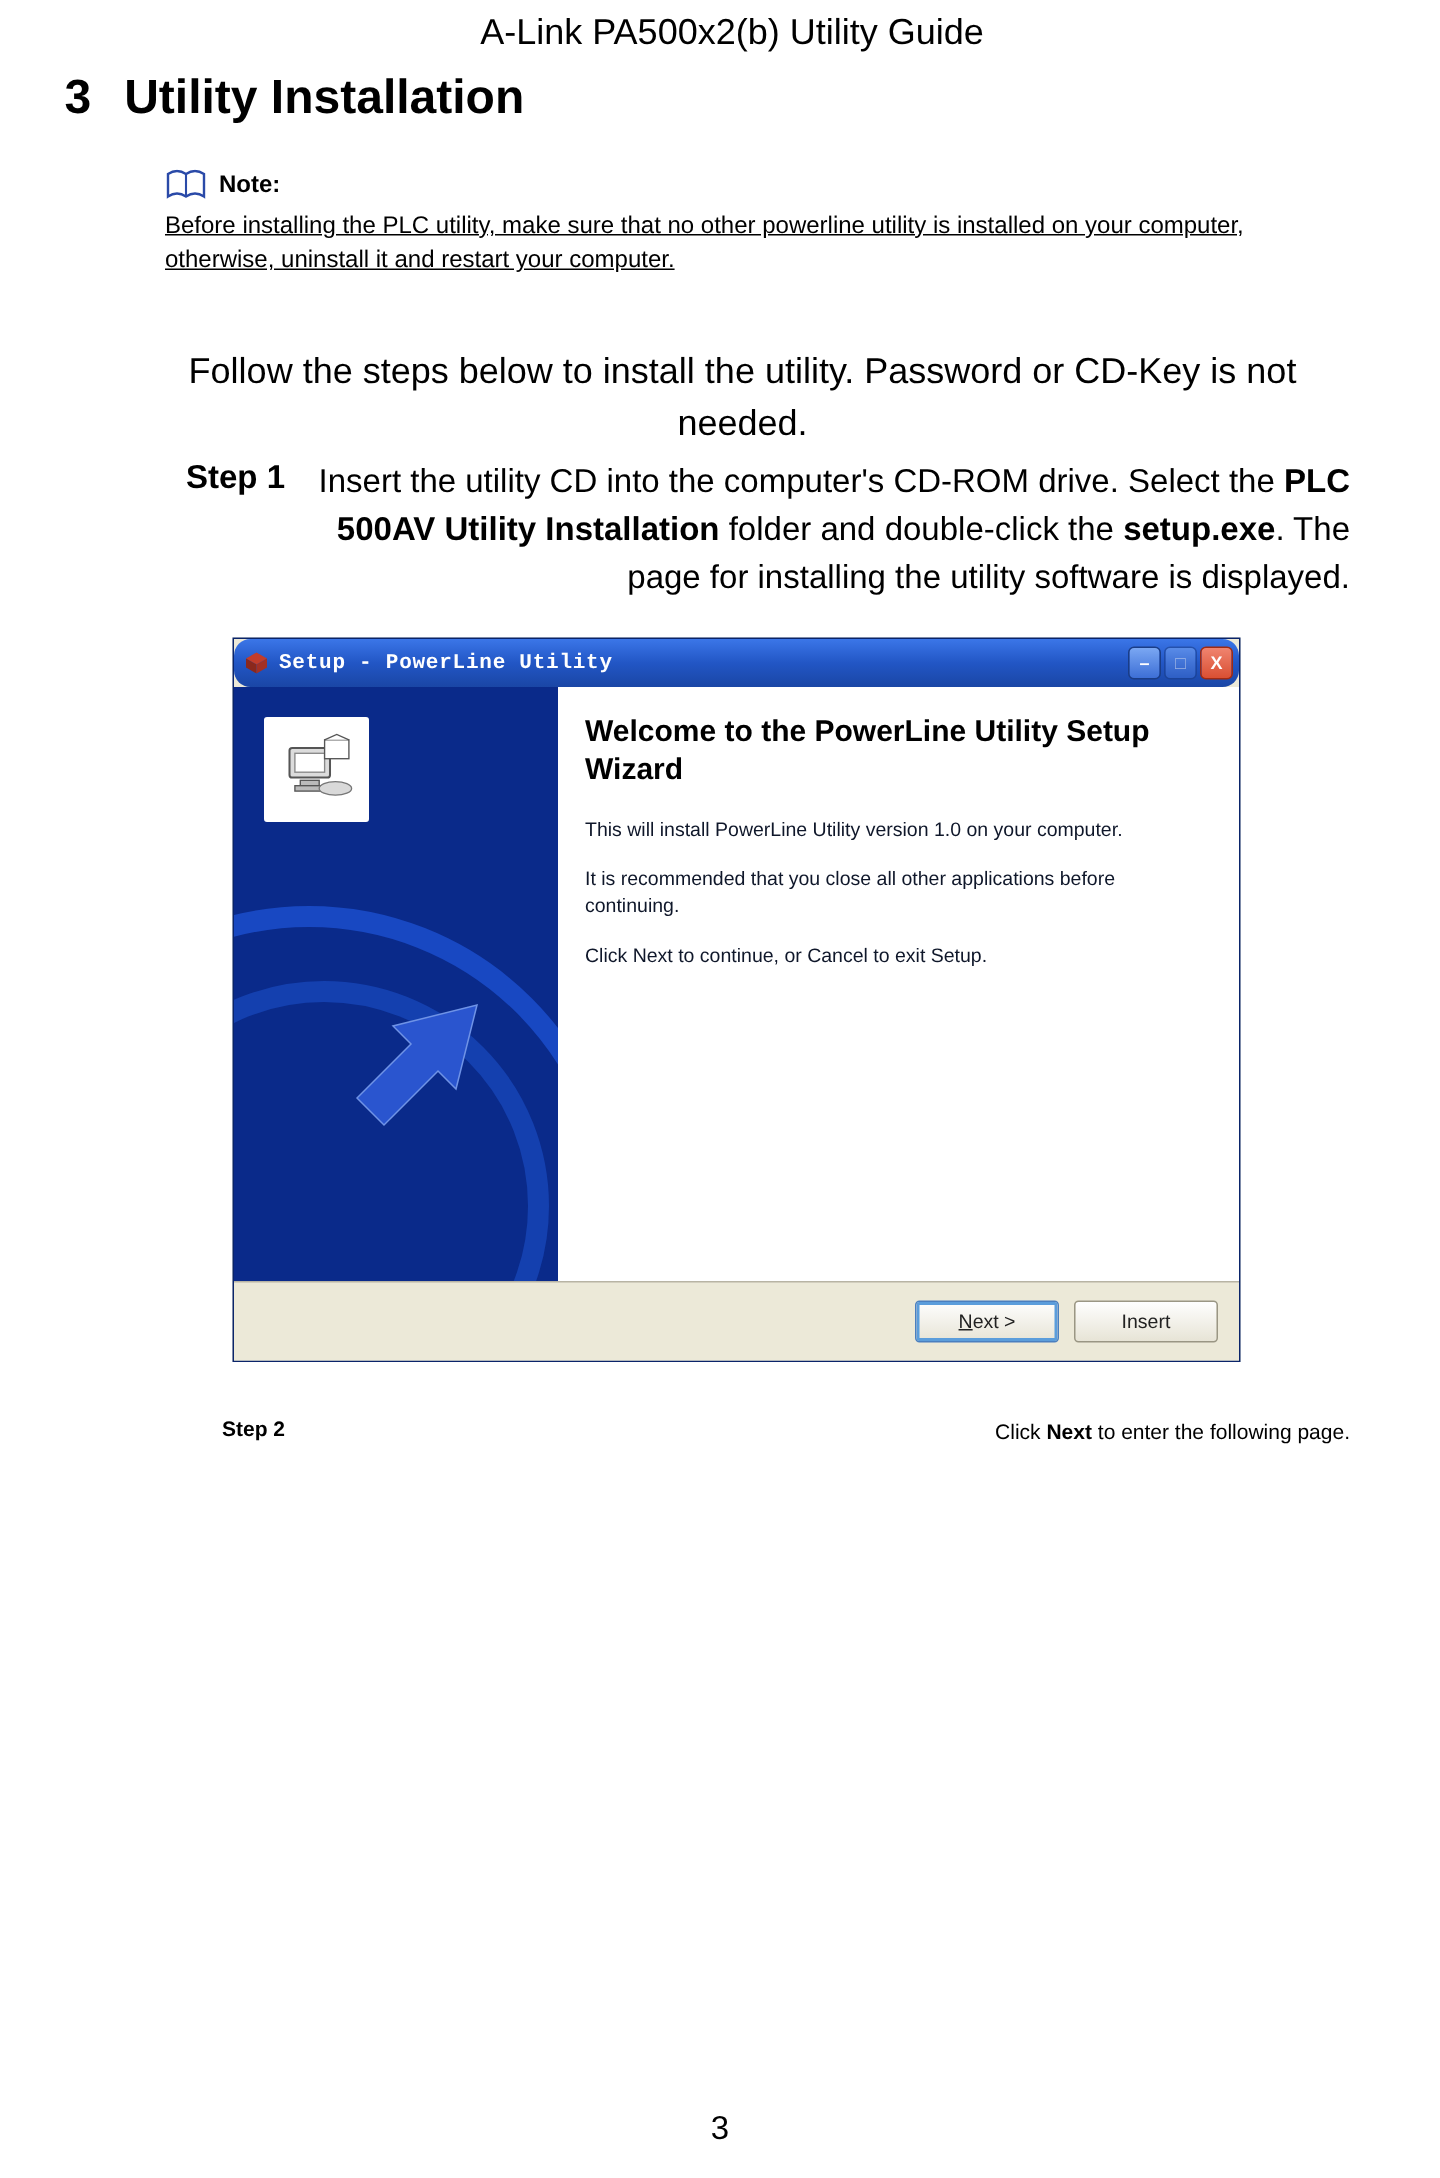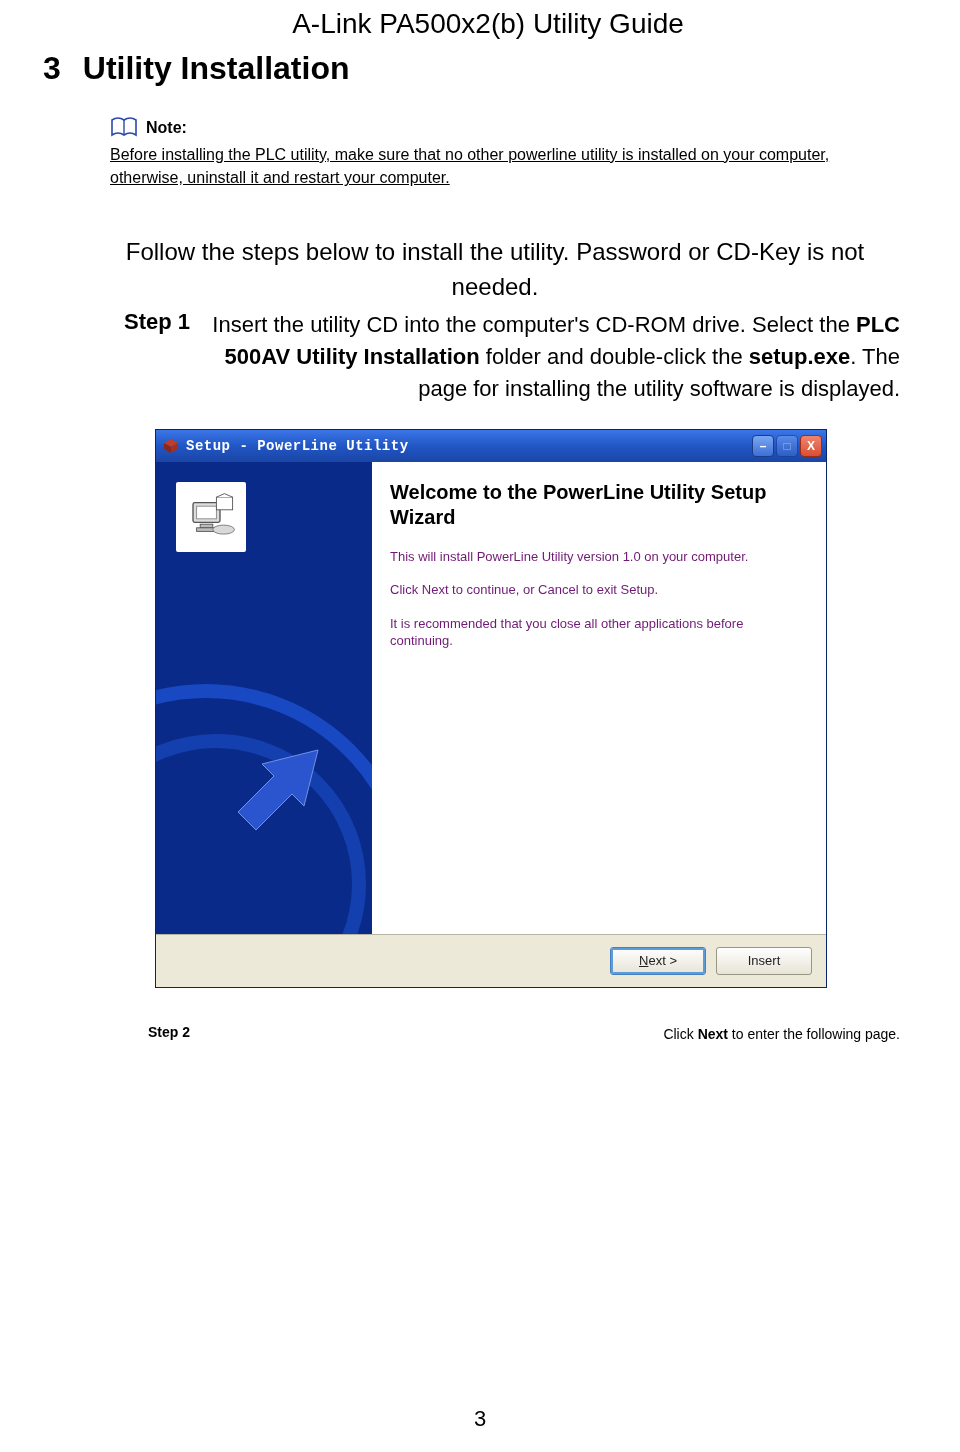--- a/index.html
+++ b/index.html
@@ -6,21 +6,21 @@
   body {
     width: 960px;
     height: 1452px;
     font-family: Arial, Helvetica, sans-serif;
     background: #fff;
     color: #000;
     position: relative;
   }
   .header-title {
     text-align: center;
-    font-size: 28px;
+    font-size: 24px;
     padding-top: 8px;
     padding-left: 16px;
   }
   .section-heading {
     font-size: 32px;
     font-weight: bold;
     padding: 10px 0 0 43px;
   }
   .section-heading .num { margin-right: 22px; }
   .note-block {
@@ -50,55 +50,55 @@
     margin: 24px 0 0 155px;
     width: 672px;
     border: 1px solid #0a246a;
     background: #ece9d8;
     font-family: Tahoma, Arial, sans-serif;
   }
   .titlebar {
     height: 32px;
     background: linear-gradient(to bottom, #3b76e8 0%, #2256c5 50%, #1a46a5 100%);
     display: flex; align-items: center; padding: 0 4px 0 6px;
-    color: #fff; font-weight: bold; font-size: 14px;
+    color: #fff; font-weight: bold; font-size: 14px; border-radius: 11px;
   }
   .titlebar .app-icon { width: 18px; height: 18px; margin-right: 6px; }
   .titlebar .title { flex: 1; font-family: "Courier New", monospace; letter-spacing: 0.5px; }
   .win-btns { display: flex; gap: 2px; }
   .win-btn {
     width: 22px; height: 22px; border-radius: 4px;
     display: flex; align-items: center; justify-content: center;
     font-size: 12px; font-weight: bold;
     background: linear-gradient(to bottom, #7aa7f3, #3d6fd6);
     border: 1px solid #1a3d87;
     color: #fff;
   }
   .win-btn.close { background: linear-gradient(to bottom, #f0846f, #d94f33); border-color: #a02a12; }
   .win-btn.disabled { opacity: 0.55; }
-  .wizard-body { display: flex; background: #fff; height: 472px; }
+  .wizard-body { display: flex; background: #fff; height: 396px; }
   .wiz-left {
     width: 216px; background: #0a2a8a; position: relative; overflow: hidden;
   }
   .wiz-left .icon-box {
     position: absolute; top: 20px; left: 20px; width: 70px; height: 70px;
     background: #fff; border: 4px solid #fff; border-radius: 2px;
     display: flex; align-items: center; justify-content: center;
   }
   .wiz-left .arc {
     position: absolute; border: 14px solid #1a45b8; border-radius: 50%;
   }
   .arc.a1 { width: 420px; height: 420px; bottom: -170px; left: -160px; border-color: #1848c2; }
   .arc.a2 { width: 300px; height: 300px; bottom: -100px; left: -90px; border-color: #1542b3; opacity: 0.9; }
   .arrow-sw {
     position: absolute; bottom: 90px; left: 62px;
   }
   .wiz-right { flex: 1; padding: 18px 22px 10px 18px; color: #333; }
   .wiz-right h2 { font-size: 20px; font-weight: bold; margin-bottom: 18px; color: #000; line-height: 1.25; }
-  .wiz-right p { font-size: 13px; margin-bottom: 16px; color: #701a75; line-height: 1.35; }
+  .wiz-right p { font-size: 13px; margin-bottom: 16px; color: #0f172a; line-height: 1.35; }
   .wiz-footer {
     border-top: 1px solid #b8b4a4;
     padding: 12px 14px; display: flex; justify-content: flex-end; gap: 10px;
     background: #ece9d8;
   }
   .wiz-btn {
     min-width: 96px; height: 28px; font-size: 13px;
     background: linear-gradient(to bottom, #fefefe, #e7e4d6);
     border: 1px solid #9a9684; border-radius: 3px;
     display: flex; align-items: center; justify-content: center;
@@ -177,22 +177,22 @@
           <rect x="14" y="42" width="22" height="4" fill="#bbb" stroke="#555"></rect>
           <ellipse cx="44" cy="44" rx="12" ry="5" fill="#d9d9d9" stroke="#777"></ellipse>
           <rect x="36" y="8" width="18" height="14" fill="#fff" stroke="#555"></rect>
           <path d="M36 8 L45 4 L54 8" fill="#fff" stroke="#555"></path>
         </svg>
       </div>
     </div>
     <div class="wiz-right">
       <h2>Welcome to the PowerLine Utility Setup Wizard</h2>
       <p>This will install PowerLine Utility version 1.0 on your computer.</p>
+      <p>It is recommended that you close all other applications before continuing.</p>
       <p>Click Next to continue, or Cancel to exit Setup.</p>
-      <p>It is recommended that you close all other applications before continuing.</p>
     </div>
   </div>
   <div class="wiz-footer">
     <div class="wiz-btn default">
       <span class="ul">N</span>
         <span>ext &gt;</span>
     </div>
     <div class="wiz-btn">Insert</div>
   </div>
 </div>

